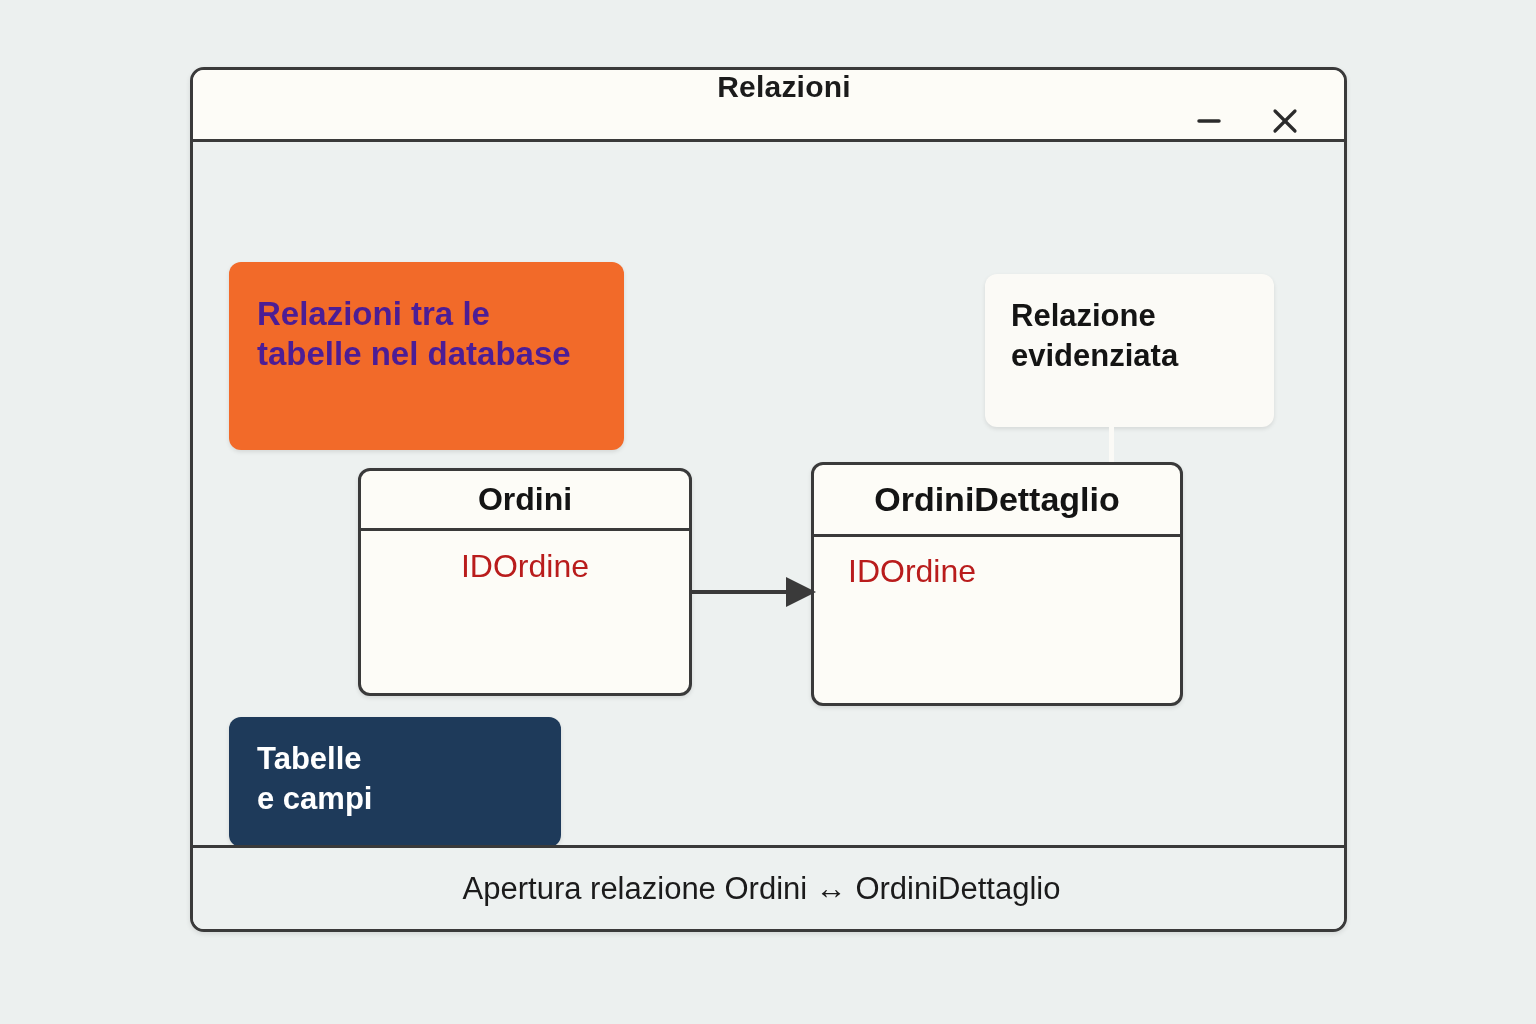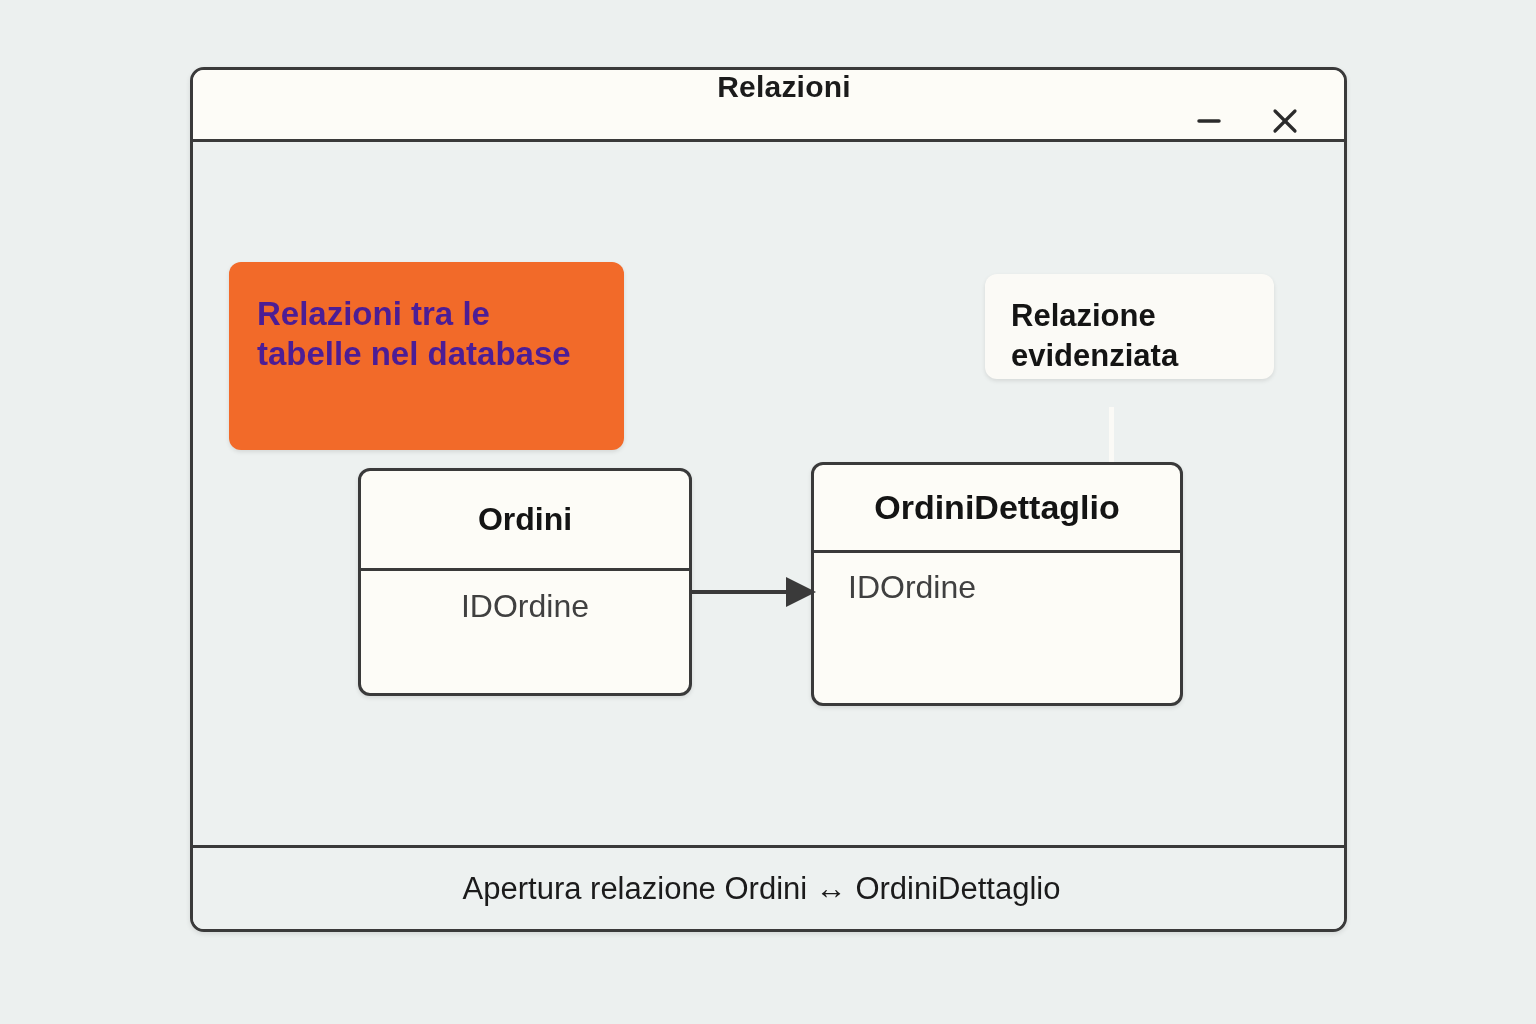--- a/index.html
+++ b/index.html
@@ -107,21 +107,21 @@
     padding: 22px 28px;
     color: #ffffff;
     font-size: 31px;
     font-weight: bold;
     line-height: 1.3;
   }
   #callout-white {
     left: 792px;
     top: 132px;
     width: 289px;
-    height: 105px;
+    height: 153px;
     background: #fbfaf6;
     padding: 22px 26px;
     color: #141414;
     font-size: 31px;
     font-weight: bold;
     line-height: 1.3;
     box-sizing: border-box;
   }
   .callout-line-wrap { white-space: pre-line; }
 
@@ -148,50 +148,50 @@
   .table-header {
     font-weight: bold;
     color: #141414;
     border-bottom: 3px solid #3a3a3a;
     display: flex;
     align-items: center;
     justify-content: center;
     box-sizing: border-box;
   }
   .table-field {
-    color: #404040;
+    color: #b91c1c;
     box-sizing: border-box;
     display: flex;
     align-items: flex-start;
   }
 
   #table-ordini {
     left: 165px;
     top: 326px;
     width: 334px;
     height: 228px;
   }
   #table-ordini .table-header {
-    height: 100px;
+    height: 60px;
     font-size: 32px;
   }
   #table-ordini .table-field {
     font-size: 32px;
     justify-content: center;
     padding-top: 17px;
   }
 
   #table-ordinidettaglio {
     left: 618px;
     top: 320px;
     width: 372px;
     height: 244px;
   }
   #table-ordinidettaglio .table-header {
-    height: 88px;
+    height: 72px;
     font-size: 34px;
     text-align: center;
   }
   #table-ordinidettaglio .table-field {
     font-size: 32px;
     justify-content: flex-start;
     padding: 16px 0 0 34px;
   }
 
   
@@ -251,20 +251,24 @@
     <div class="callout" id="callout-orange">
       <span class="callout-line-wrap">Relazioni tra le tabelle nel database</span>
     </div>
 
     <div class="callout" id="callout-white">
       <span class="callout-line-wrap">Relazione
 evidenziata</span>
     </div>
     <div id="callout-connector"></div>
 
+    <div class="callout" id="callout-navy">
+      <span class="callout-line-wrap">Tabelle
+e campi</span>
+    </div>
 
     <div class="table-box" id="table-ordini">
       <div class="table-header">Ordini</div>
       <div class="table-field">IDOrdine</div>
     </div>
 
     <div class="table-box" id="table-ordinidettaglio">
       <div class="table-header">OrdiniDettaglio</div>
       <div class="table-field">IDOrdine</div>
     </div>

